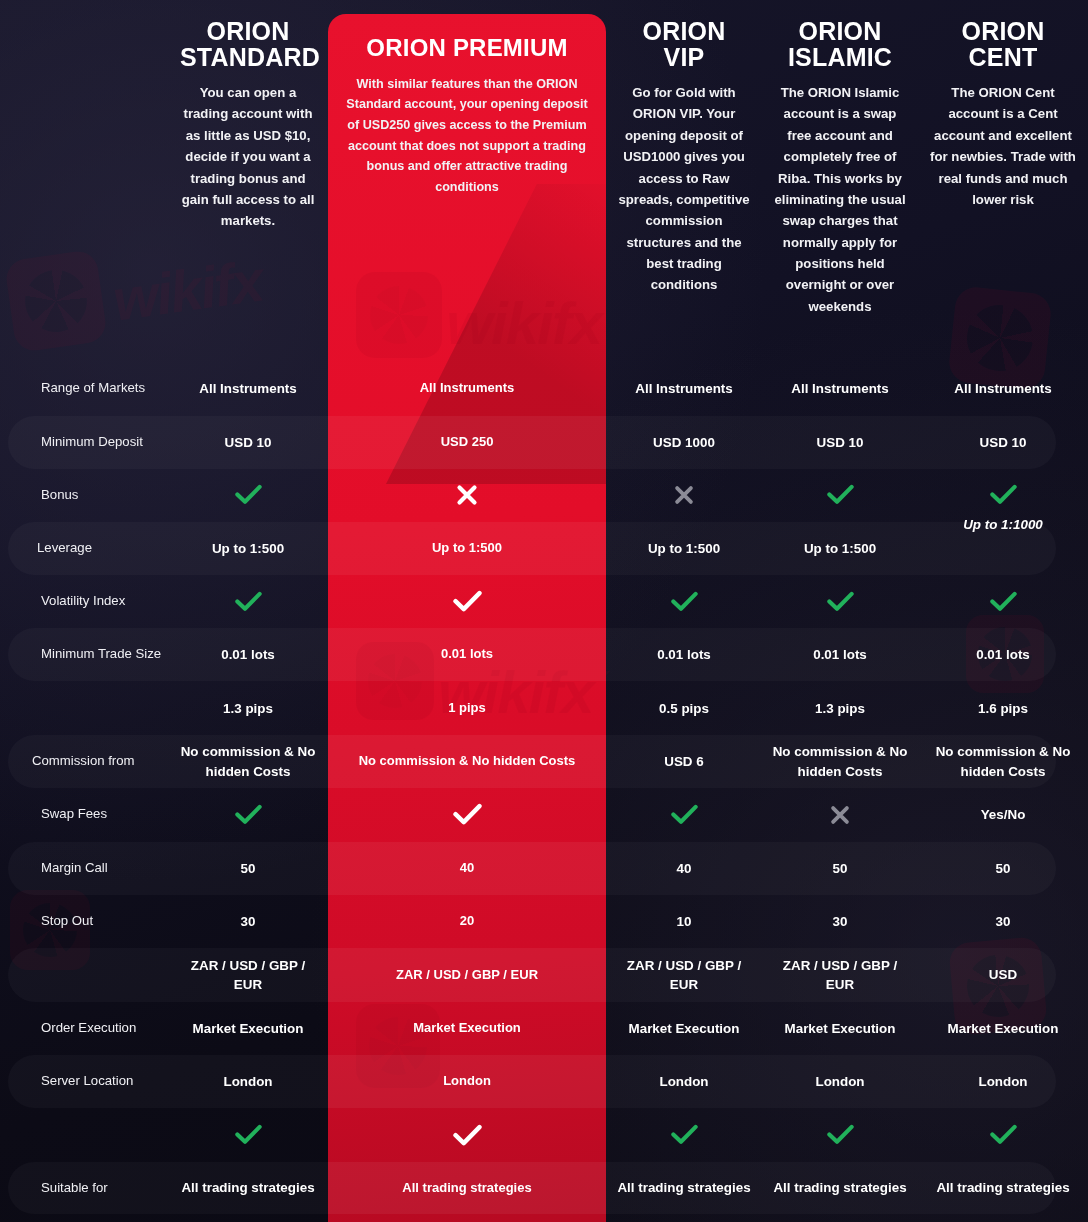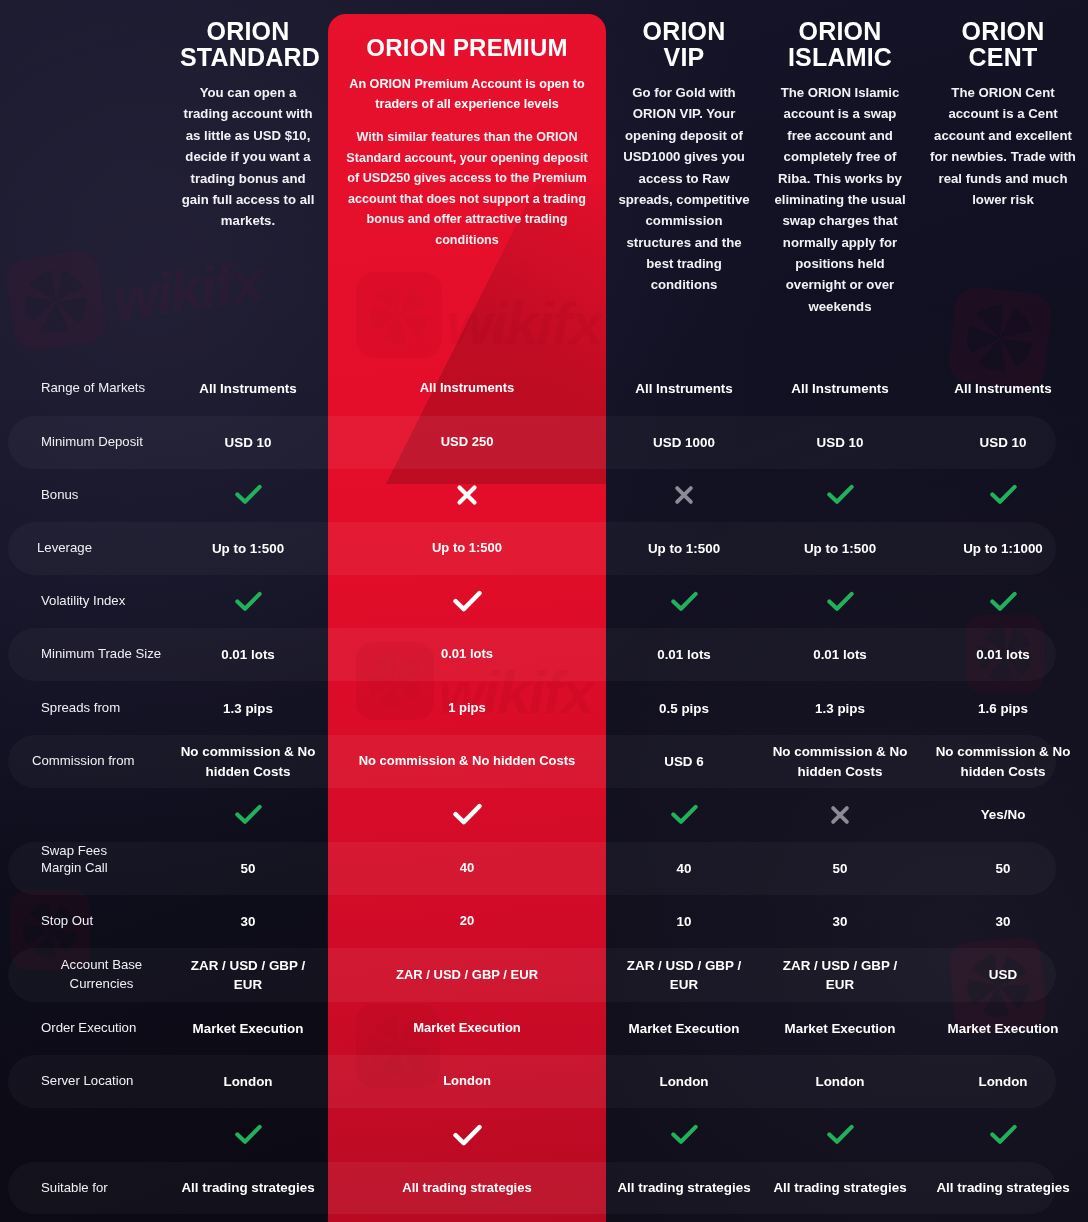--- a/index.html
+++ b/index.html
@@ -199,21 +199,21 @@
     padding: 0 8px;
   }
   .cell span.t {
     color: #ffffff;
     font-size: 13.4px;
     font-weight: 700;
     line-height: 1.42;
   }
   .col-label .cell {
     justify-content: flex-start;
-    text-align: center;
+    text-align: right;
     padding-left: 41px;
     padding-right: 6px;
   }
   .col-label .cell span.t {
     font-weight: 500;
     font-size: 13.2px;
     color: #f0f0f4;
   }
   .col-premium .cell span.t { font-size: 13px; }
 
@@ -295,37 +295,31 @@
       </div>
       <div class="cell" style="top: 522px; height: 53px; padding-left: 37px;">
         <span class="t">Leverage</span>
       </div>
       <div class="cell" style="top: 628px; height: 53px;">
         <span class="t">Minimum Trade Size</span>
       </div>
       <div class="cell" style="top: 575px; height: 53px;">
         <span class="t">Volatility Index</span>
       </div>
-      <div class="cell" style="top: 682px; height: 53px;">
-        <span class="t">Spreads from</span>
-      </div>
       <div class="cell" style="top: 735px; height: 53px; padding-left: 32px;">
         <span class="t">Commission from</span>
       </div>
-      <div class="cell" style="top: 825px; height: 53px;">
+      <div class="cell" style="top: 788px; height: 53px;">
         <span class="t">Swap Fees</span>
       </div>
       <div class="cell" style="top: 842px; height: 53px;">
         <span class="t">Margin Call</span>
       </div>
       <div class="cell" style="top: 895px; height: 53px;">
         <span class="t">Stop Out</span>
-      </div>
-      <div class="cell" style="top: 948px; height: 54px;">
-        <span class="t">Account Base Currencies</span>
       </div>
       <div class="cell" style="top: 1002px; height: 53px;">
         <span class="t">Order Execution</span>
       </div>
       <div class="cell" style="top: 1055px; height: 53px;">
         <span class="t">Server Location</span>
       </div>
       <div class="cell" style="top: 1162px; height: 52px;">
         <span class="t">Suitable for</span>
       </div>
@@ -401,21 +395,20 @@
         </span>
       </div>
       <div class="cell" style="top: 1162px; height: 52px;">
         <span class="t">All trading strategies</span>
       </div>
     </div>
 
   <div class="col col-premium">
     <div class="head">
       <h2>ORION PREMIUM</h2>
-      <p class="lead">An ORION Premium Account is open to traders of all experience levels</p>
       <p>With similar features than the ORION Standard account, your opening deposit of USD250 gives access to the Premium account that does not support a trading bonus and offer attractive trading conditions</p>
     </div>
   <div class="cell" style="top: 362px; height: 53px;">
         <span class="t">All Instruments</span>
       </div>
       <div class="cell" style="top: 416px; height: 53px;">
         <span class="t">USD 250</span>
       </div>
       <div class="cell" style="top: 469px; height: 52px;">
         <span class="ico">
@@ -639,21 +632,21 @@
       <div class="cell" style="top: 416px; height: 53px;">
         <span class="t">USD 10</span>
       </div>
       <div class="cell" style="top: 469px; height: 52px;">
         <span class="ico">
           <svg width="27" height="21.060000000000002" viewBox="0 0 30 23">
             <path d="M2.6 11.4 L11.1 19.6 L27.4 3.0" fill="none" stroke="#21b15b" stroke-width="4.6" stroke-linecap="round" stroke-linejoin="round"></path>
           </svg>
         </span>
       </div>
-      <div class="cell" style="top: 522px; height: 53px;">
+      <div class="cell" style="top: 498px; height: 53px; font-style: italic;">
         <span class="t">Up to 1:1000</span>
       </div>
       <div class="cell" style="top: 575px; height: 53px;">
         <span class="ico">
           <svg width="27" height="21.060000000000002" viewBox="0 0 30 23">
             <path d="M2.6 11.4 L11.1 19.6 L27.4 3.0" fill="none" stroke="#21b15b" stroke-width="4.6" stroke-linecap="round" stroke-linejoin="round"></path>
           </svg>
         </span>
       </div>
       <div class="cell" style="top: 628px; height: 53px;">

